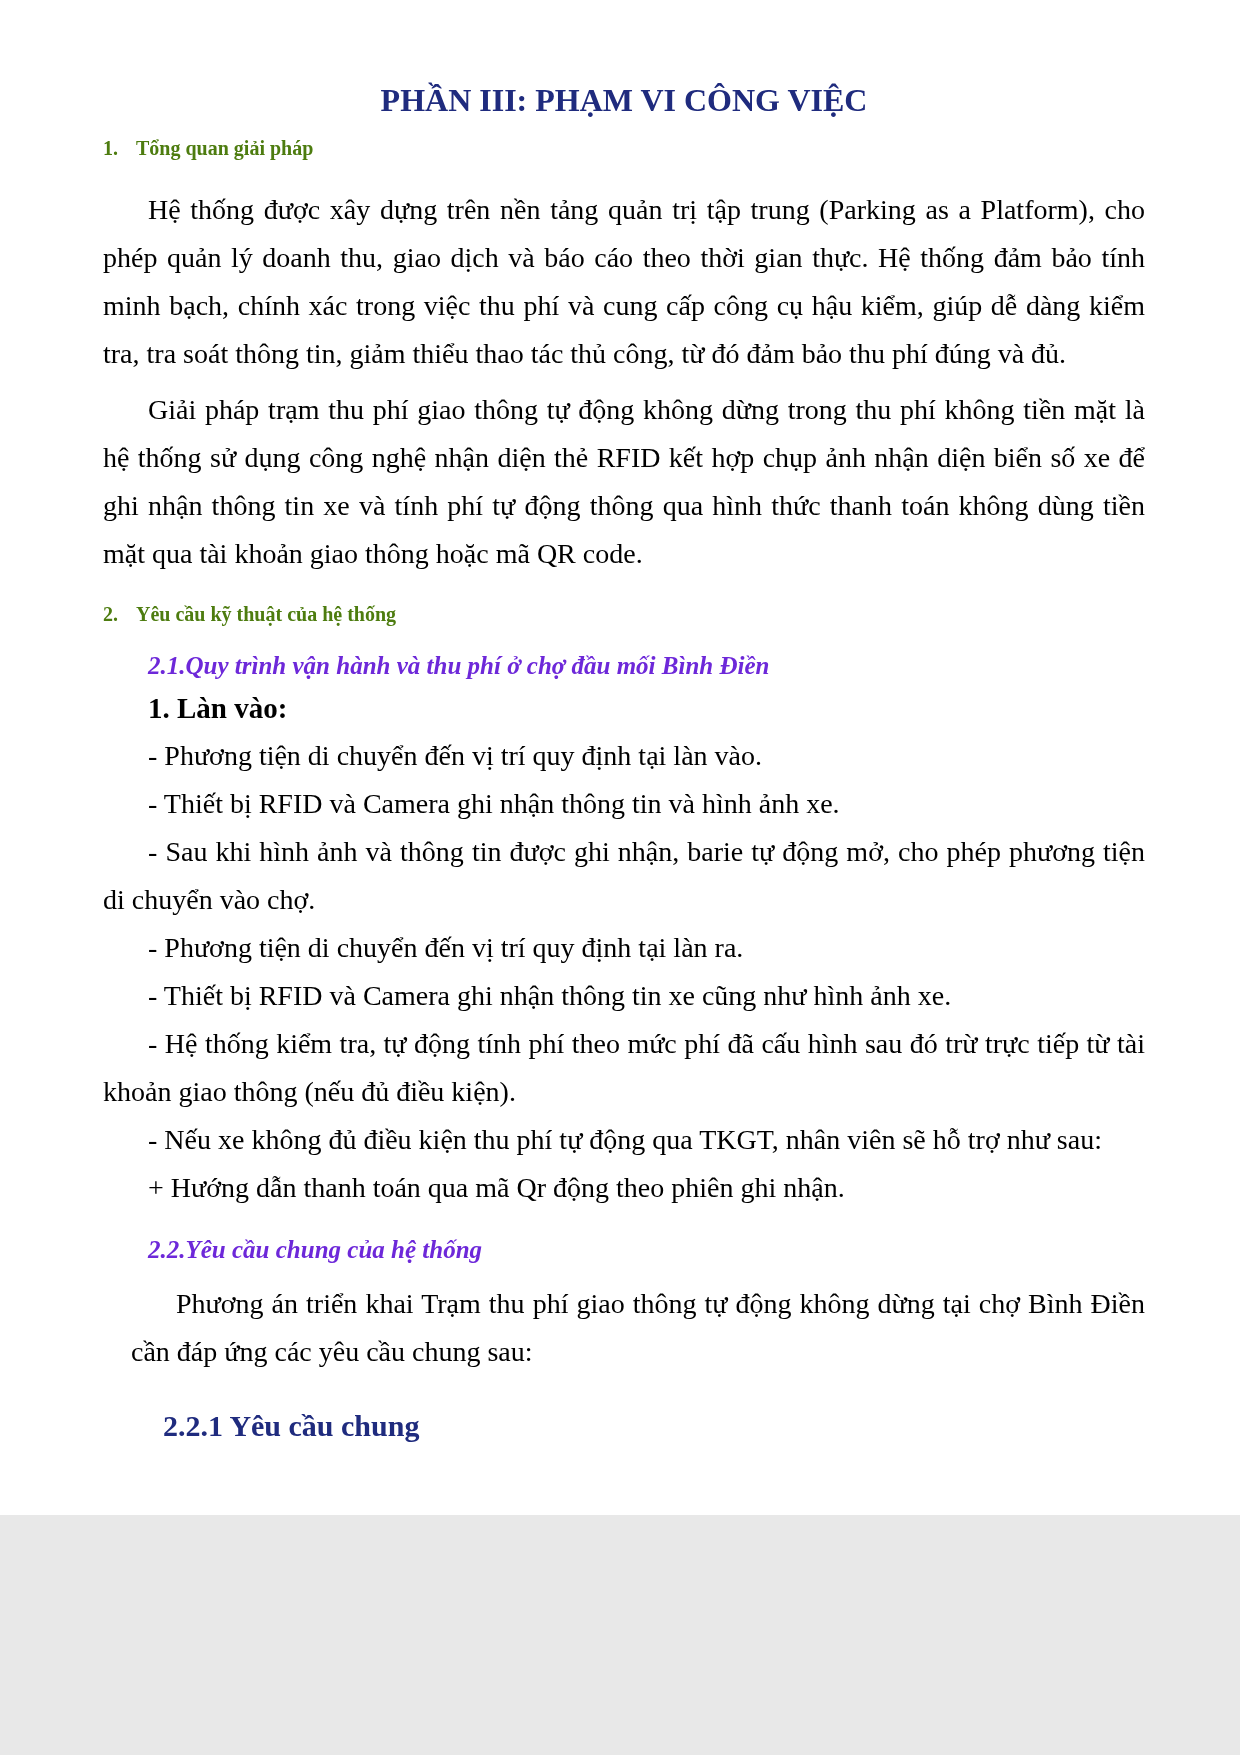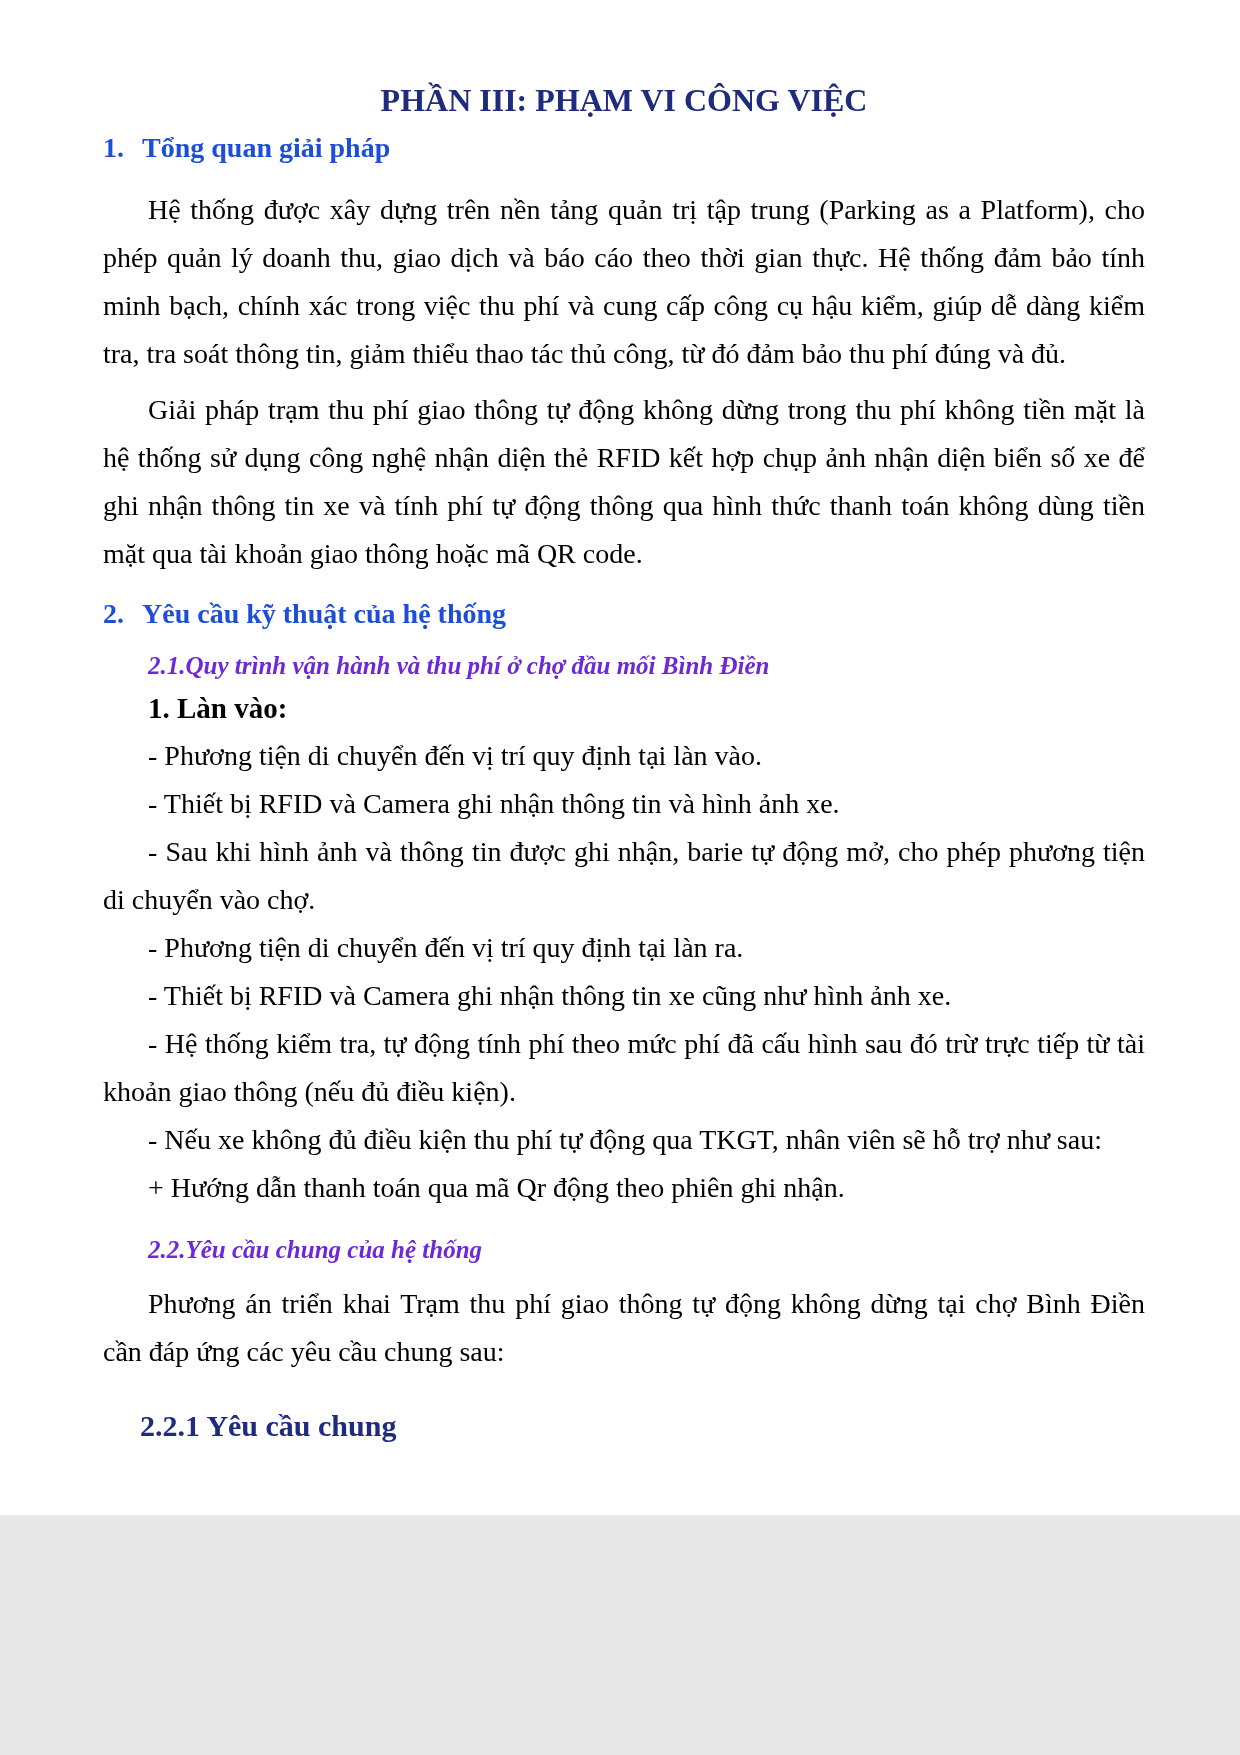--- a/index.html
+++ b/index.html
@@ -17,40 +17,40 @@
     padding: 76px 95px 0 103px;
   }
   .doc-title {
     text-align: center;
     font-size: 32px;
     font-weight: bold;
     color: #1f2b7e;
     line-height: 48px;
   }
   .h1 {
-    font-size: 28px;
+    font-size: 20px;
     font-weight: bold;
-    color: #1d4ed8;
+    color: #4d7c0f;
     line-height: 48px;
   }
   .h1 .h1num { display: inline-block; margin-right: 18px; }
   .h2 {
     font-size: 25px;
     font-weight: bold;
     font-style: italic;
     color: #6d28d9;
     line-height: 48px;
     margin-left: 45px;
   }
   .h3 {
     font-size: 30px;
     font-weight: bold;
     color: #1f2b7e;
     line-height: 48px;
-    margin-left: 37px;
+    margin-left: 60px;
   }
   .body-p {
     font-size: 28px;
     line-height: 48px;
     text-align: justify;
     text-indent: 45px;
     margin: 0;
   }
   .bold-label {
     font-size: 29px;
@@ -62,21 +62,21 @@
     font-size: 28px;
     line-height: 48px;
     text-align: justify;
     text-indent: 45px;
   }
   .mt8  { margin-top: 8px; }
   .mt14 { margin-top: 14px; }
   .mt12 { margin-top: 12px; }
   .mt4  { margin-top: 4px; }
   .mtneg6 { margin-top: -6px; }
-  .mt6  { margin-top: 6px; }
+  .mt6  { margin-top: 6px; margin-left: 28px; }
   .mt26 { margin-top: 26px; }
   .footer-line {
     position: absolute;
     left: 103px;
     top: 1701px;
     width: 1037px;
     height: 3px;
     background: #3a3a3a;
   }
   .page-number {

